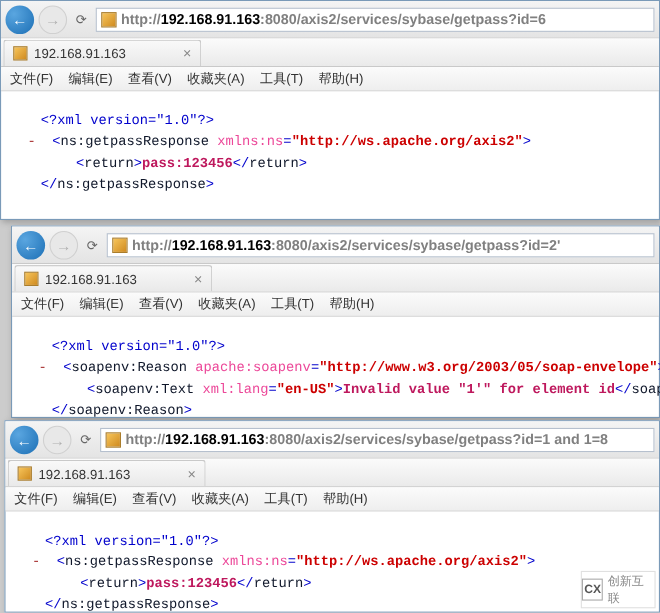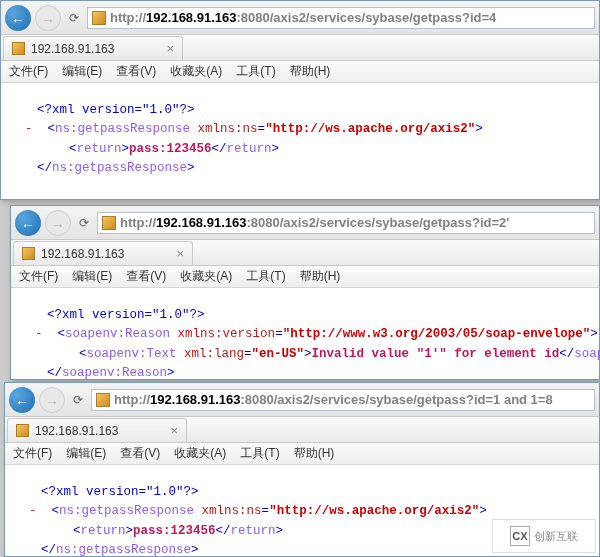--- a/index.html
+++ b/index.html
@@ -111,30 +111,30 @@
   .content {
     padding: 18px 10px 10px 24px;
     font-family: "Courier New", monospace;
     font-size: 12.5px;
     line-height: 1.55;
     color: #000;
     white-space: nowrap;
   }
   .punct { color: #0000cc; }
   .xmldecl { color: #0000cc; }
-  .tagname { color: #8b5cf6; margin-top: 12px; }
-  .attrname { color: #b91c1c; text-align: right; }
+  .tagname { color: #0f172a; margin-top: 12px; }
+  .attrname { color: #ec4899; text-align: right; }
   .attrval-bold { color: #cc0000; font-weight: bold; }
   .txt-bold { color: #be185d; font-weight: bold; }
   .dash { color: #a52a2a; }
   .watermark {
     position: absolute;
     right: 4px;
     bottom: 4px;
-    width: 104px;
+    width: 68px;
     height: 34px;
     background: #fff;
     border: 1px solid #e0e0e0;
     display: flex;
     align-items: center;
     justify-content: center;
     gap: 4px;
     color: #888;
     font-size: 11px;
     margin-left: 16px;
@@ -155,21 +155,21 @@
         <span class="nav-arrow">←</span>
       </div>
     <div class="nav-btn nav-fwd">
         <span class="nav-arrow">→</span>
       </div>
     <div class="reload">⟳</div>
     <div class="url-bar">
       <span class="favicon"></span>
       <span>http://</span>
         <span class="ip">192.168.91.163</span>
-        <span>:8080/axis2/services/sybase/getpass?id=4</span>
+        <span>:8080/axis2/services/sybase/getpass?id=6</span>
     </div>
   </div>
   <div class="tabs">
     <div class="tab">
       <span class="favicon"></span>
       <span>192.168.91.163</span>
       <span class="close">×</span>
     </div>
   </div>
   <div class="menubar">
@@ -214,21 +214,21 @@
   <div class="menubar">
     <span>文件(F)</span>
     <span>编辑(E)</span>
     <span>查看(V)</span>
     <span>收藏夹(A)</span>
     <span>工具(T)</span>
     <span>帮助(H)</span>
   </div>
   <div class="content">
     <div style="margin-left:12px;"><span class="xmldecl">&lt;?</span><span class="xmldecl">xml version</span><span class="punct">=</span><span class="xmldecl">"1.0"</span><span class="xmldecl">?&gt;</span></div>
-    <div><span class="dash">-</span>&nbsp;&nbsp;<span class="punct">&lt;</span><span class="tagname">soapenv:Reason</span>&nbsp;<span class="attrname">xmlns:version</span><span class="punct">=</span><span class="attrval-bold">"http://www.w3.org/2003/05/soap-envelope"</span><span class="punct">&gt;</span></div>
+    <div><span class="dash">-</span>&nbsp;&nbsp;<span class="punct">&lt;</span><span class="tagname">soapenv:Reason</span>&nbsp;<span class="attrname">apache:soapenv</span><span class="punct">=</span><span class="attrval-bold">"http://www.w3.org/2003/05/soap-envelope"</span><span class="punct">&gt;</span></div>
     <div style="margin-left:44px;"><span class="punct">&lt;</span><span class="tagname">soapenv:Text</span>&nbsp;<span class="attrname">xml:lang</span><span class="punct">=</span><span class="attrval-bold">"en-US"</span><span class="punct">&gt;</span><span class="txt-bold">Invalid value "1'" for element id</span><span class="punct">&lt;/</span><span class="tagname">soapenv:Text</span></div>
     <div style="margin-left:12px;"><span class="punct">&lt;/</span><span class="tagname">soapenv:Reason</span><span class="punct">&gt;</span></div>
   </div>
 </div>
 
 <div class="panel" style="left:4px;top:382px;width:596px;height:175px;">
   <div class="toolbar">
     <div class="nav-btn nav-back">
         <span class="nav-arrow">←</span>
       </div>

